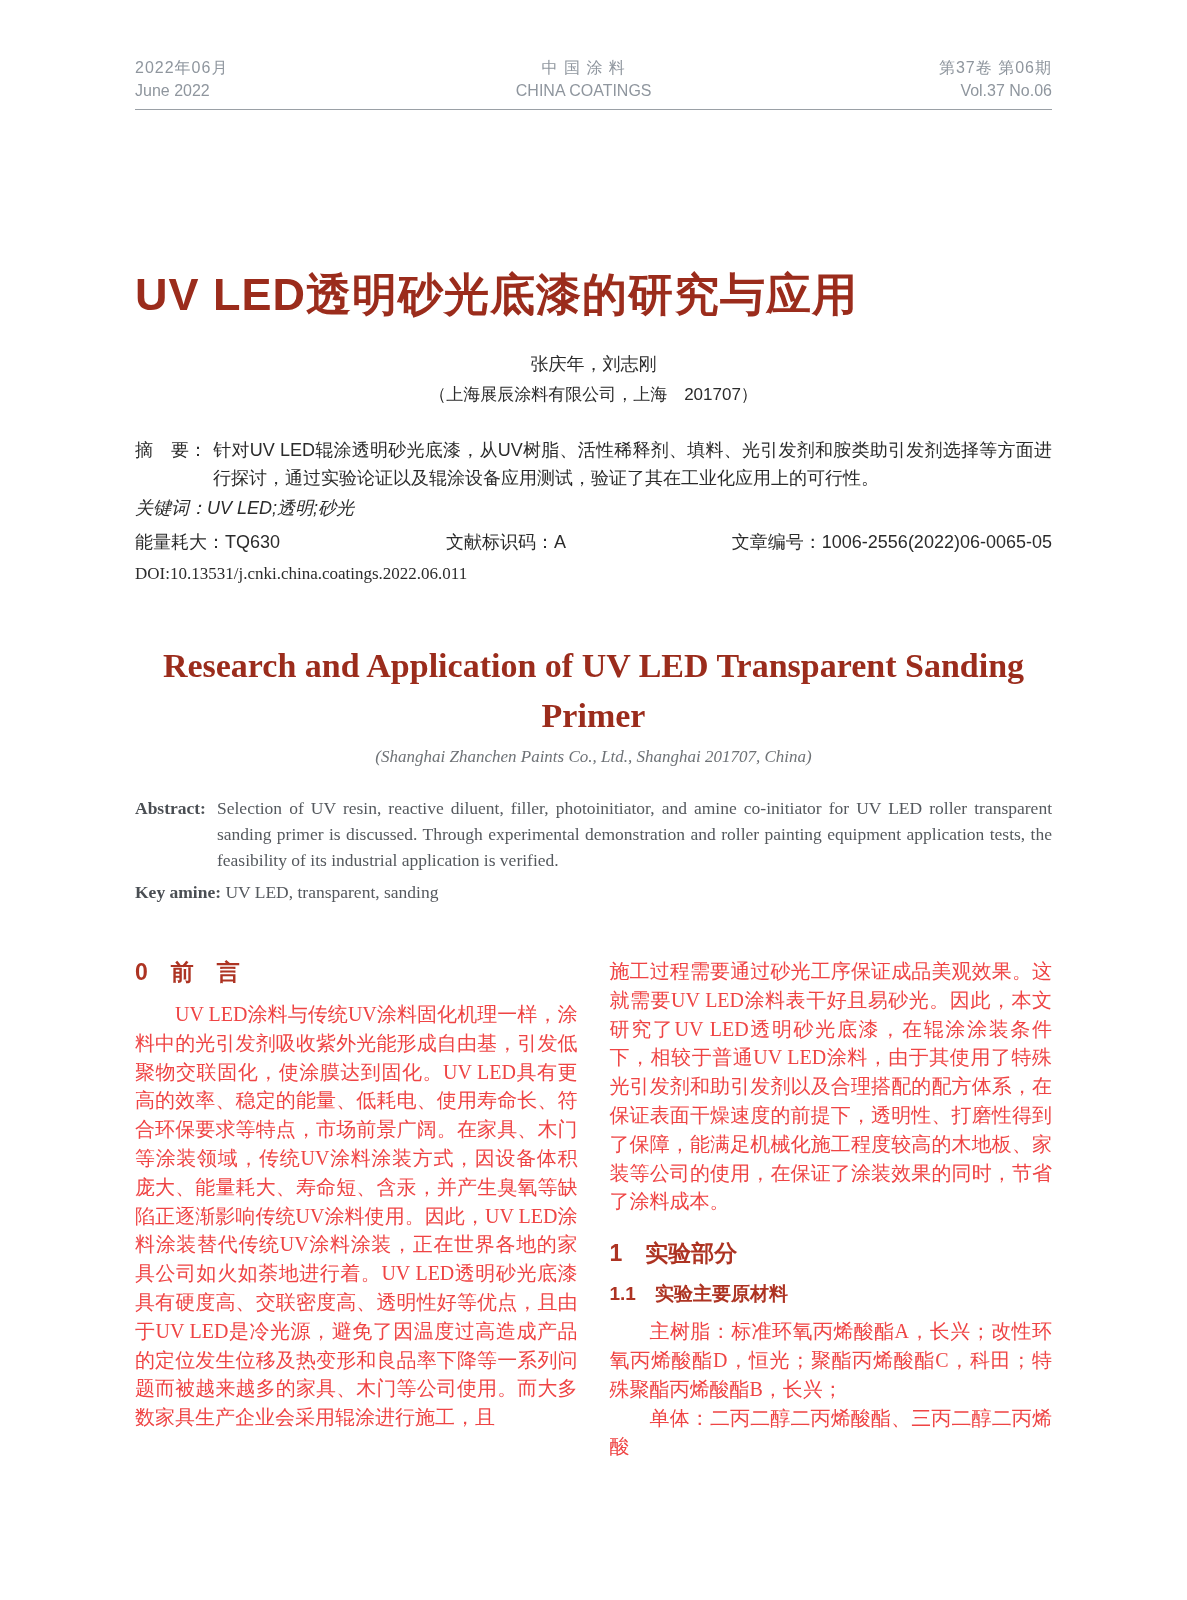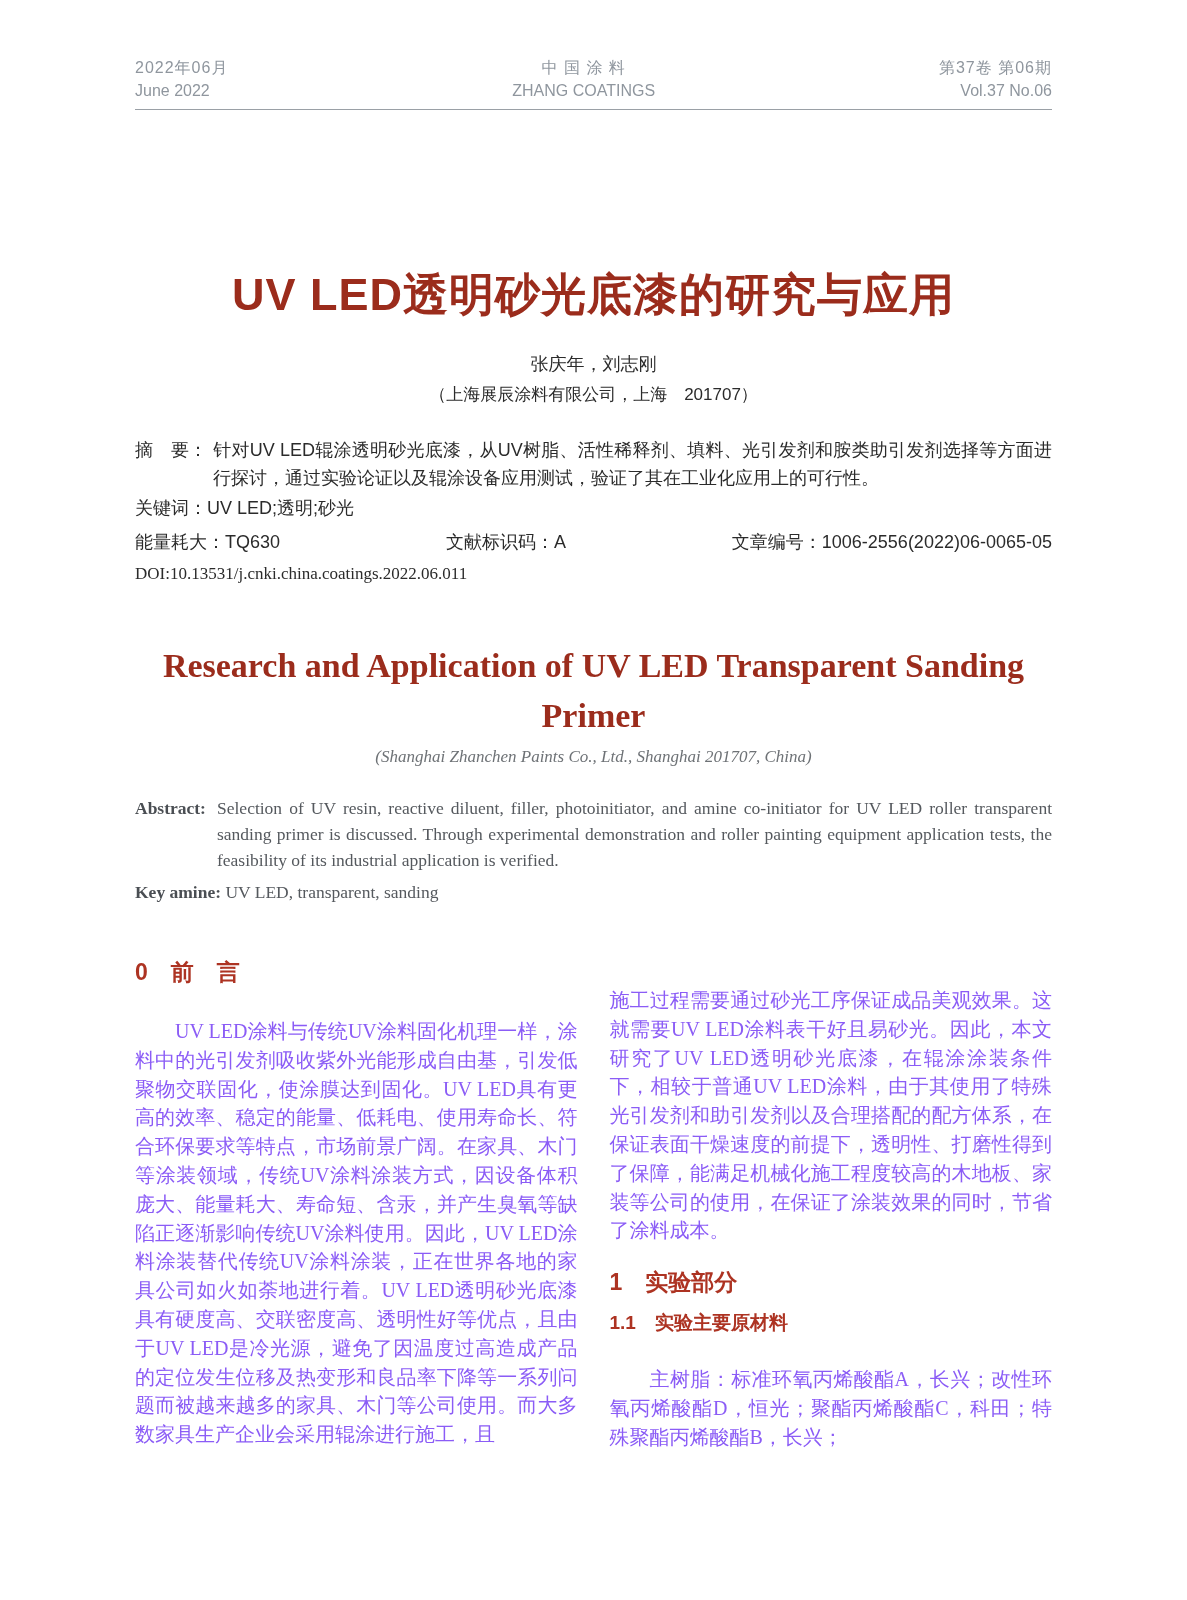--- a/index.html
+++ b/index.html
@@ -30,21 +30,21 @@
   }
   .journal-header .hdr-col { white-space: nowrap; }
   .hdr-left  { text-align: left; }
   .hdr-center{ text-align: center; }
   .hdr-right { text-align: right; }
   .hdr-cn { letter-spacing: 1px; }
 
   
   .cn-title {
     margin-top: 155px;
-    text-align: center;
+    text-align: left;
     font-family: "Liberation Sans", "DejaVu Sans", sans-serif;
     font-weight: bold;
     font-size: 45px;
     letter-spacing: 1px;
     color: #9b2c1c;
   }
   .cn-authors {
     margin-top: 27px;
     text-align: center;
     font-family: "Liberation Sans", "DejaVu Sans", sans-serif;
@@ -62,21 +62,21 @@
   
   .cn-abstract-block {
     margin-top: 30px;
     font-family: "Liberation Sans", "DejaVu Sans", sans-serif;
     font-size: 18px;
     line-height: 28px;
     color: #2b2b2b;
   }
   .hang { padding-left: 78px; text-align: justify; }
   .hang .lab { display: inline-block; width: 78px; margin-left: -78px; }
-  .cn-keywords { margin-top: 2px; }
+  .cn-keywords { margin-top: 2px; font-style: italic; }
 
   .clc-row {
     margin-top: 8px;
     display: flex;
     justify-content: space-between;
     font-family: "Liberation Sans", "DejaVu Sans", sans-serif;
     font-size: 18px;
     color: #2b2b2b;
   }
   .doi-line {
@@ -136,22 +136,21 @@
     font-weight: bold;
     font-size: 23px;
     color: #ad3322;
     margin-bottom: 12px;
   }
   .body-para {
     font-family: "Liberation Serif", "DejaVu Serif", serif;
     font-size: 20px;
     line-height: 28.8px;
     text-align: justify;
-    color: #8b5cf6;
-    margin-top: 29px;
+    color: #ef4444;
   }
   .indent { text-indent: 2em; }
   .sec-h1 {
     font-family: "Liberation Sans", "DejaVu Sans", sans-serif;
     font-weight: bold;
     font-size: 23px;
     color: #ad3322;
     margin-top: 22px;
     margin-bottom: 12px;
   }
@@ -180,21 +179,21 @@
 <div class="page">
   <div class="content">
 
     <div class="journal-header">
       <div class="hdr-col hdr-left">
         <div class="hdr-cn">2022年06月</div>
         <div>June 2022</div>
       </div>
       <div class="hdr-col hdr-center">
         <div class="hdr-cn">中 国 涂 料</div>
-        <div>ZHANG COATINGS</div>
+        <div>CHINA COATINGS</div>
       </div>
       <div class="hdr-col hdr-right">
         <div class="hdr-cn">第37卷 第06期</div>
         <div>Vol.37 No.06</div>
       </div>
     </div>
 
     <h1 class="cn-title">UV LED透明砂光底漆的研究与应用</h1>
     <div class="cn-authors">张庆年，刘志刚</div>
     <div class="cn-affiliation">（上海展辰涂料有限公司，上海　201707）</div>

